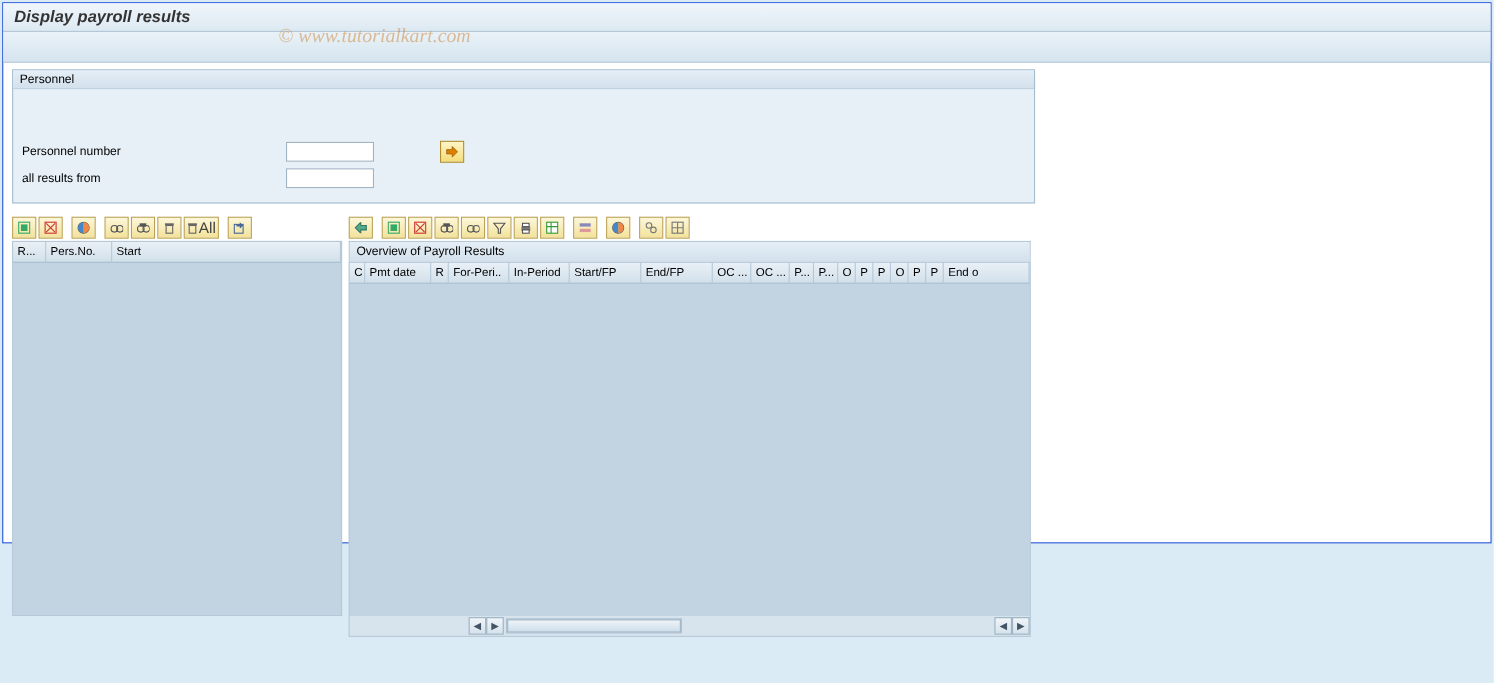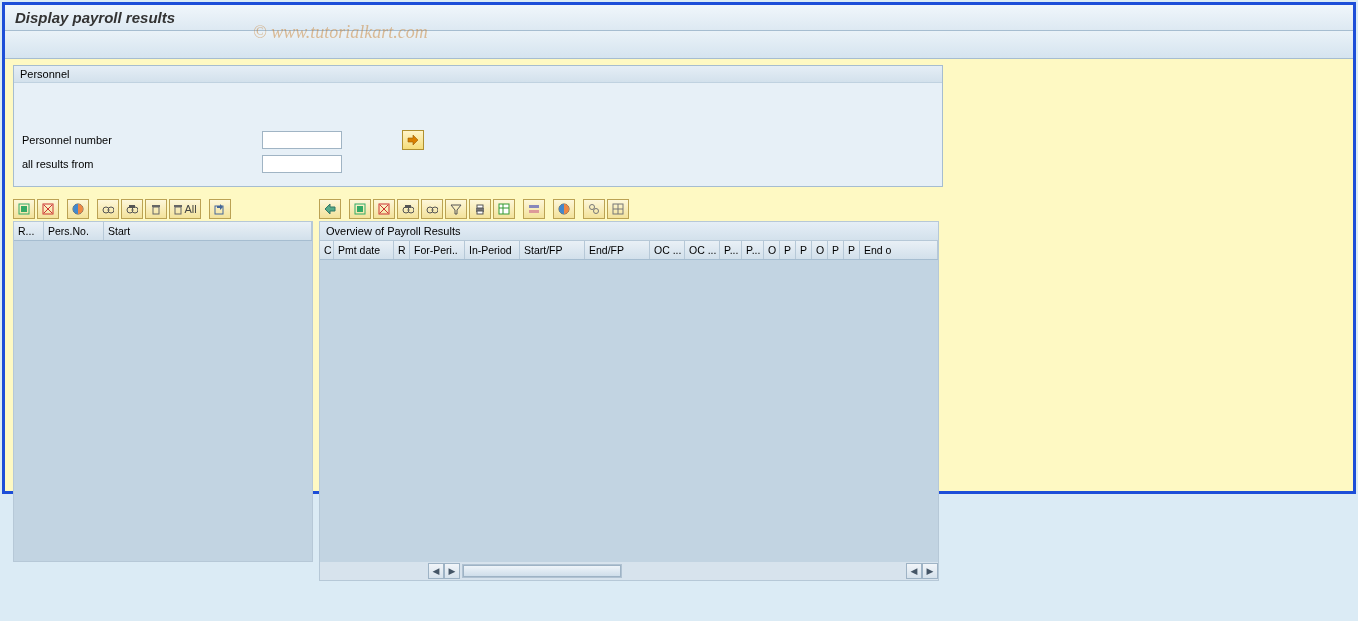--- a/index.html
+++ b/index.html
@@ -1,18 +1,18 @@
 <!DOCTYPE html>
 <html><head>
 <meta charset="utf-8">
 <style>
 * { box-sizing: border-box; margin: 0; padding: 0; }
 body { font-family: Arial, sans-serif; font-size: 11px; background: #dbebf5; width: 1358px; height: 621px; overflow: hidden; position: relative; }
 
-.outer-frame { border: 3px solid #1d4ed8; margin: 2px; background: #fef9c3; height: 492px; }
+.outer-frame { border: 1px solid #1d4ed8; margin: 2px; background: #ffffff; height: 492px; }
 
 .title-bar { background: linear-gradient(to bottom, #f0f6fb, #dde9f2); border-bottom: 1px solid #a6bdd0; padding: 4px 10px; }
 .title-bar h1 { font-size: 15px; font-style: italic; font-weight: bold; color: #333; }
 
 .app-toolbar { background: linear-gradient(to bottom, #eaf2f8, #d5e4ef); border-bottom: 1px solid #a6bdd0; height: 28px; position: relative; }
 
 .watermark { position: absolute; top: 22px; left: 253px; font-size: 18px; color: rgba(200,120,30,0.45); font-family: Georgia, serif; font-style: italic; z-index: 100; pointer-events: none; }
 
 .content { padding: 6px 8px; }
 
@@ -24,21 +24,21 @@
 .field-input { width: 80px; height: 18px; border: 1px solid #a0b4c4; background: #fff; padding: 1px 3px; font-size: 11px; }
 .field-input.wide { width: 80px; }
 .multi-sel-btn { width: 22px; height: 20px; margin-left: 60px; background: linear-gradient(to bottom,#fff4c8,#f5dd7a); border: 1px solid #b09030; display: inline-flex; align-items: center; justify-content: center; cursor: pointer; }
 
 .panels { display: flex; gap: 6px; }
 .left-panel { width: 300px; }
 .right-panel { width: 620px; }
 
 .toolbar { display: flex; align-items: center; padding: 2px 0; gap: 2px; height: 24px; }
 .tbtn { width: 22px; height: 20px; background: linear-gradient(to bottom,#fdf7da,#f3e29a); border: 1px solid #bba253; display: inline-flex; align-items: center; justify-content: center; cursor: pointer; font-size: 10px; color: #444; }
-.tbtn.all { width: 32px; font-size: 11px; gap:1px;}
+.tbtn.all { width: 32px; font-size: 14px; gap:1px;}
 .tb-sep { width: 4px; }
 
 .panel-header { background: linear-gradient(to bottom, #e5eef6, #d3e1ec); padding: 3px 6px; border: 1px solid #b6c8d7; border-bottom: none; font-size: 11px; }
 .grid { border: 1px solid #b6c8d7; background: #c2d4e2; }
 .grid-head { display: flex; background: linear-gradient(to bottom,#e9f0f6,#d2e0eb); border-bottom: 1px solid #a6bdd0; }
 .gh { border-right: 1px solid #b6c8d7; padding: 2px 4px; font-size: 10.5px; white-space: nowrap; overflow: hidden; height: 18px; display:flex; align-items:center; }
 .grid-body { height: 320px; background: #c2d4e2; }
 
 .right-grid-body { height: 320px; background: #c2d4e2; position: relative; }
 .hscroll { position: absolute; bottom: 0; left: 0; right: 0; height: 18px; background: #d7e3ed; display: flex; align-items: center; }

